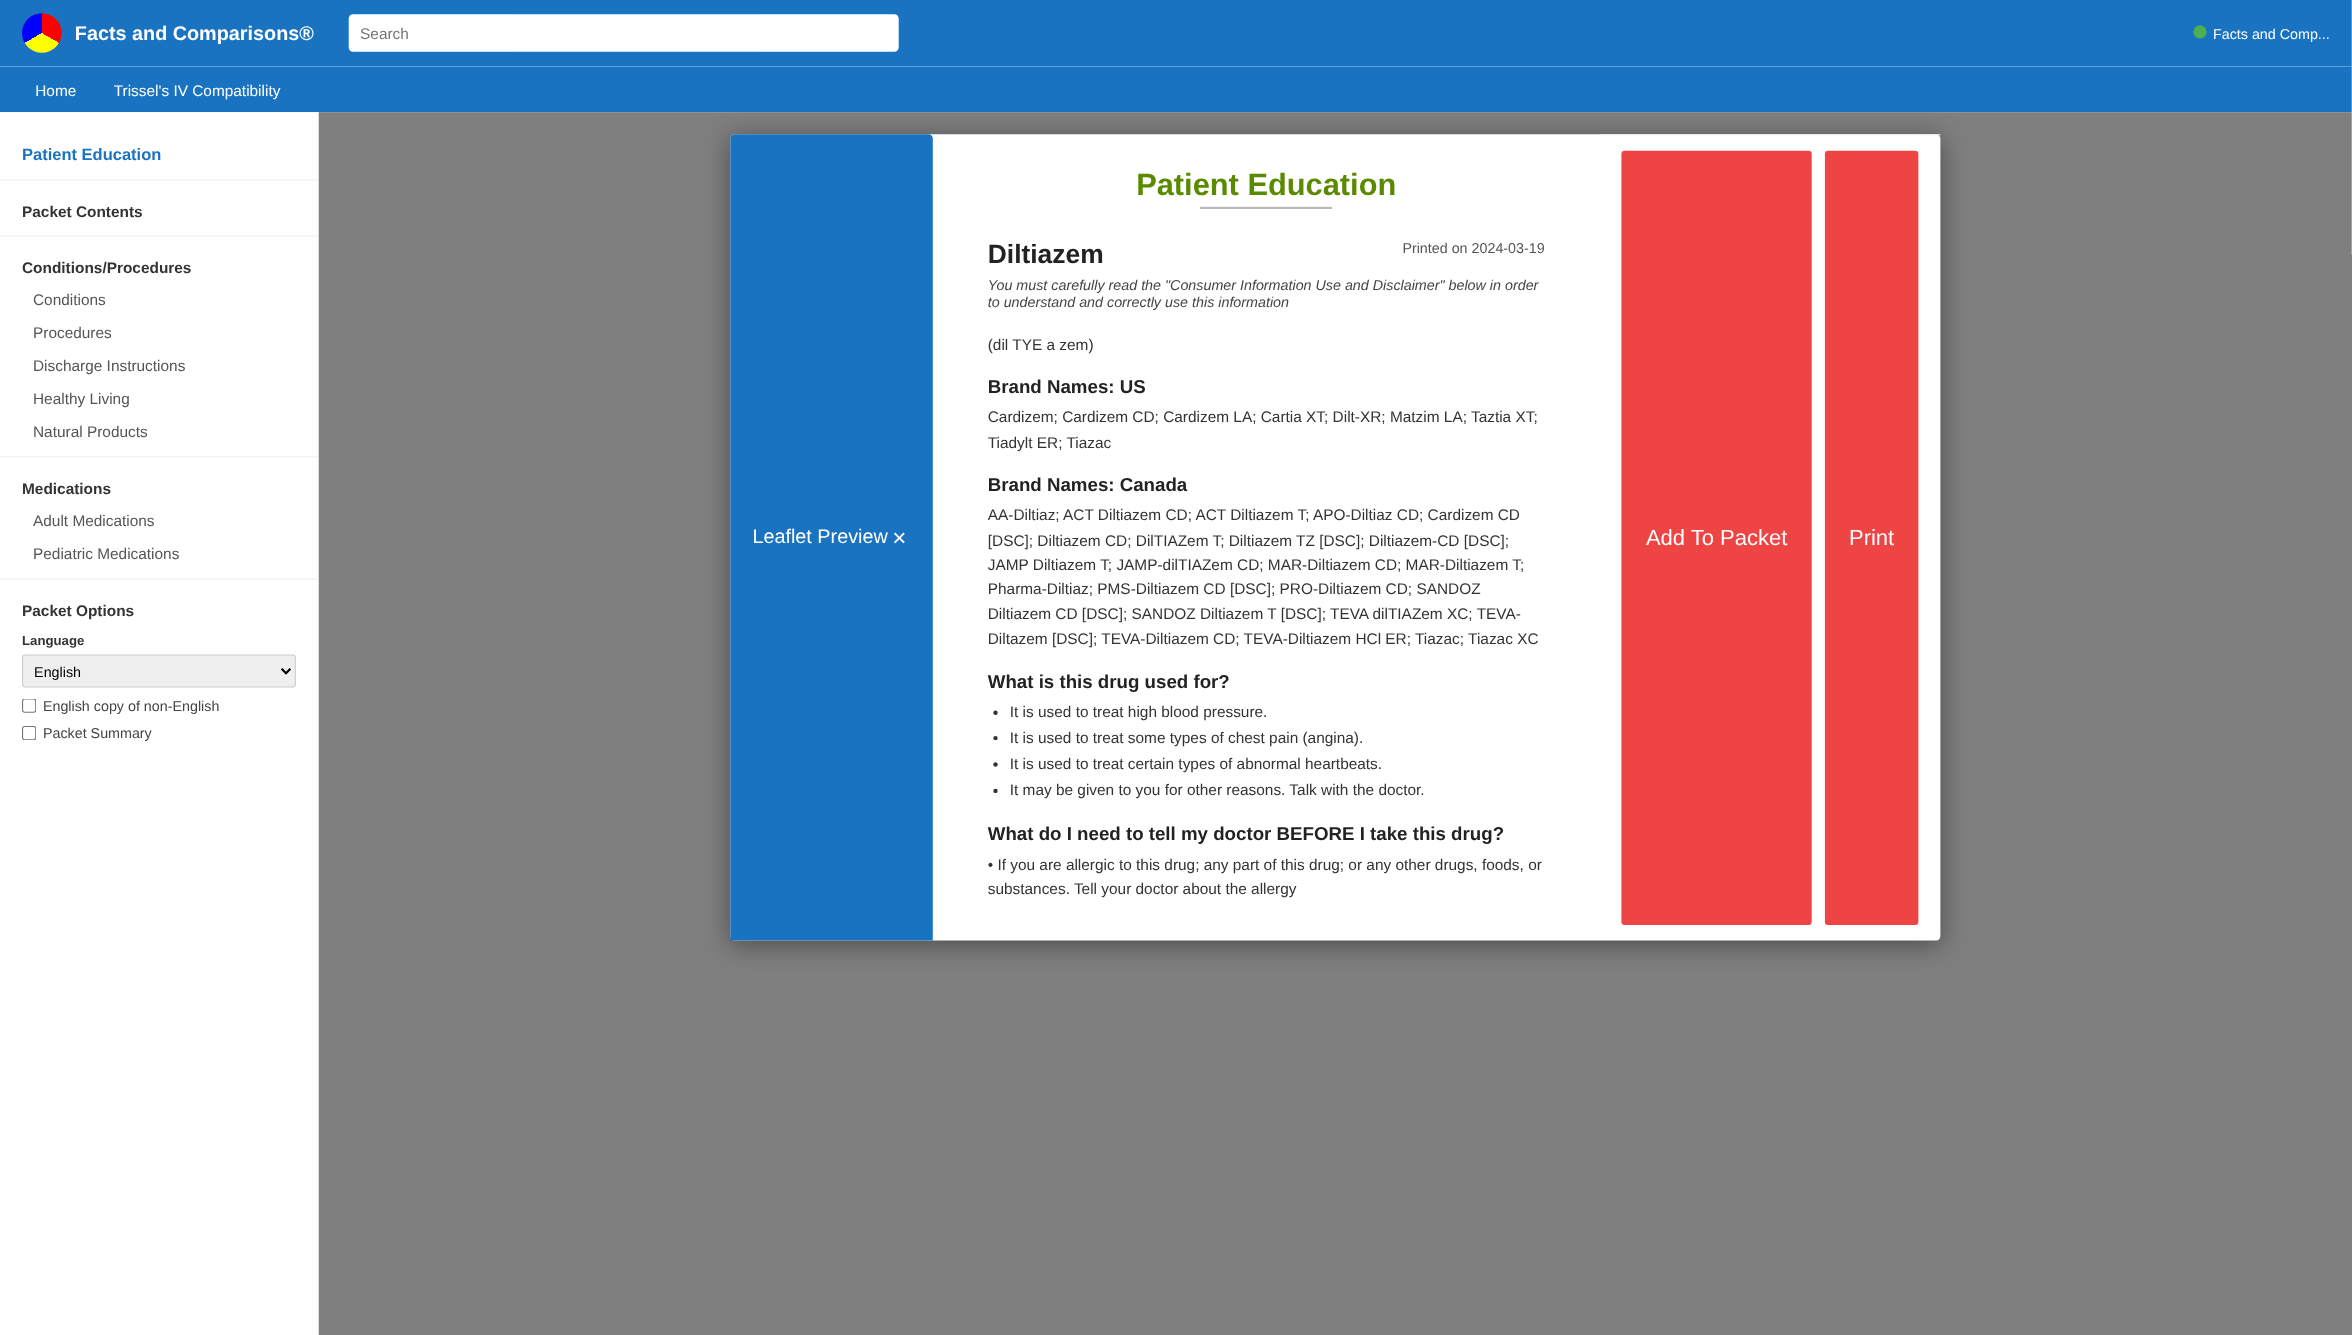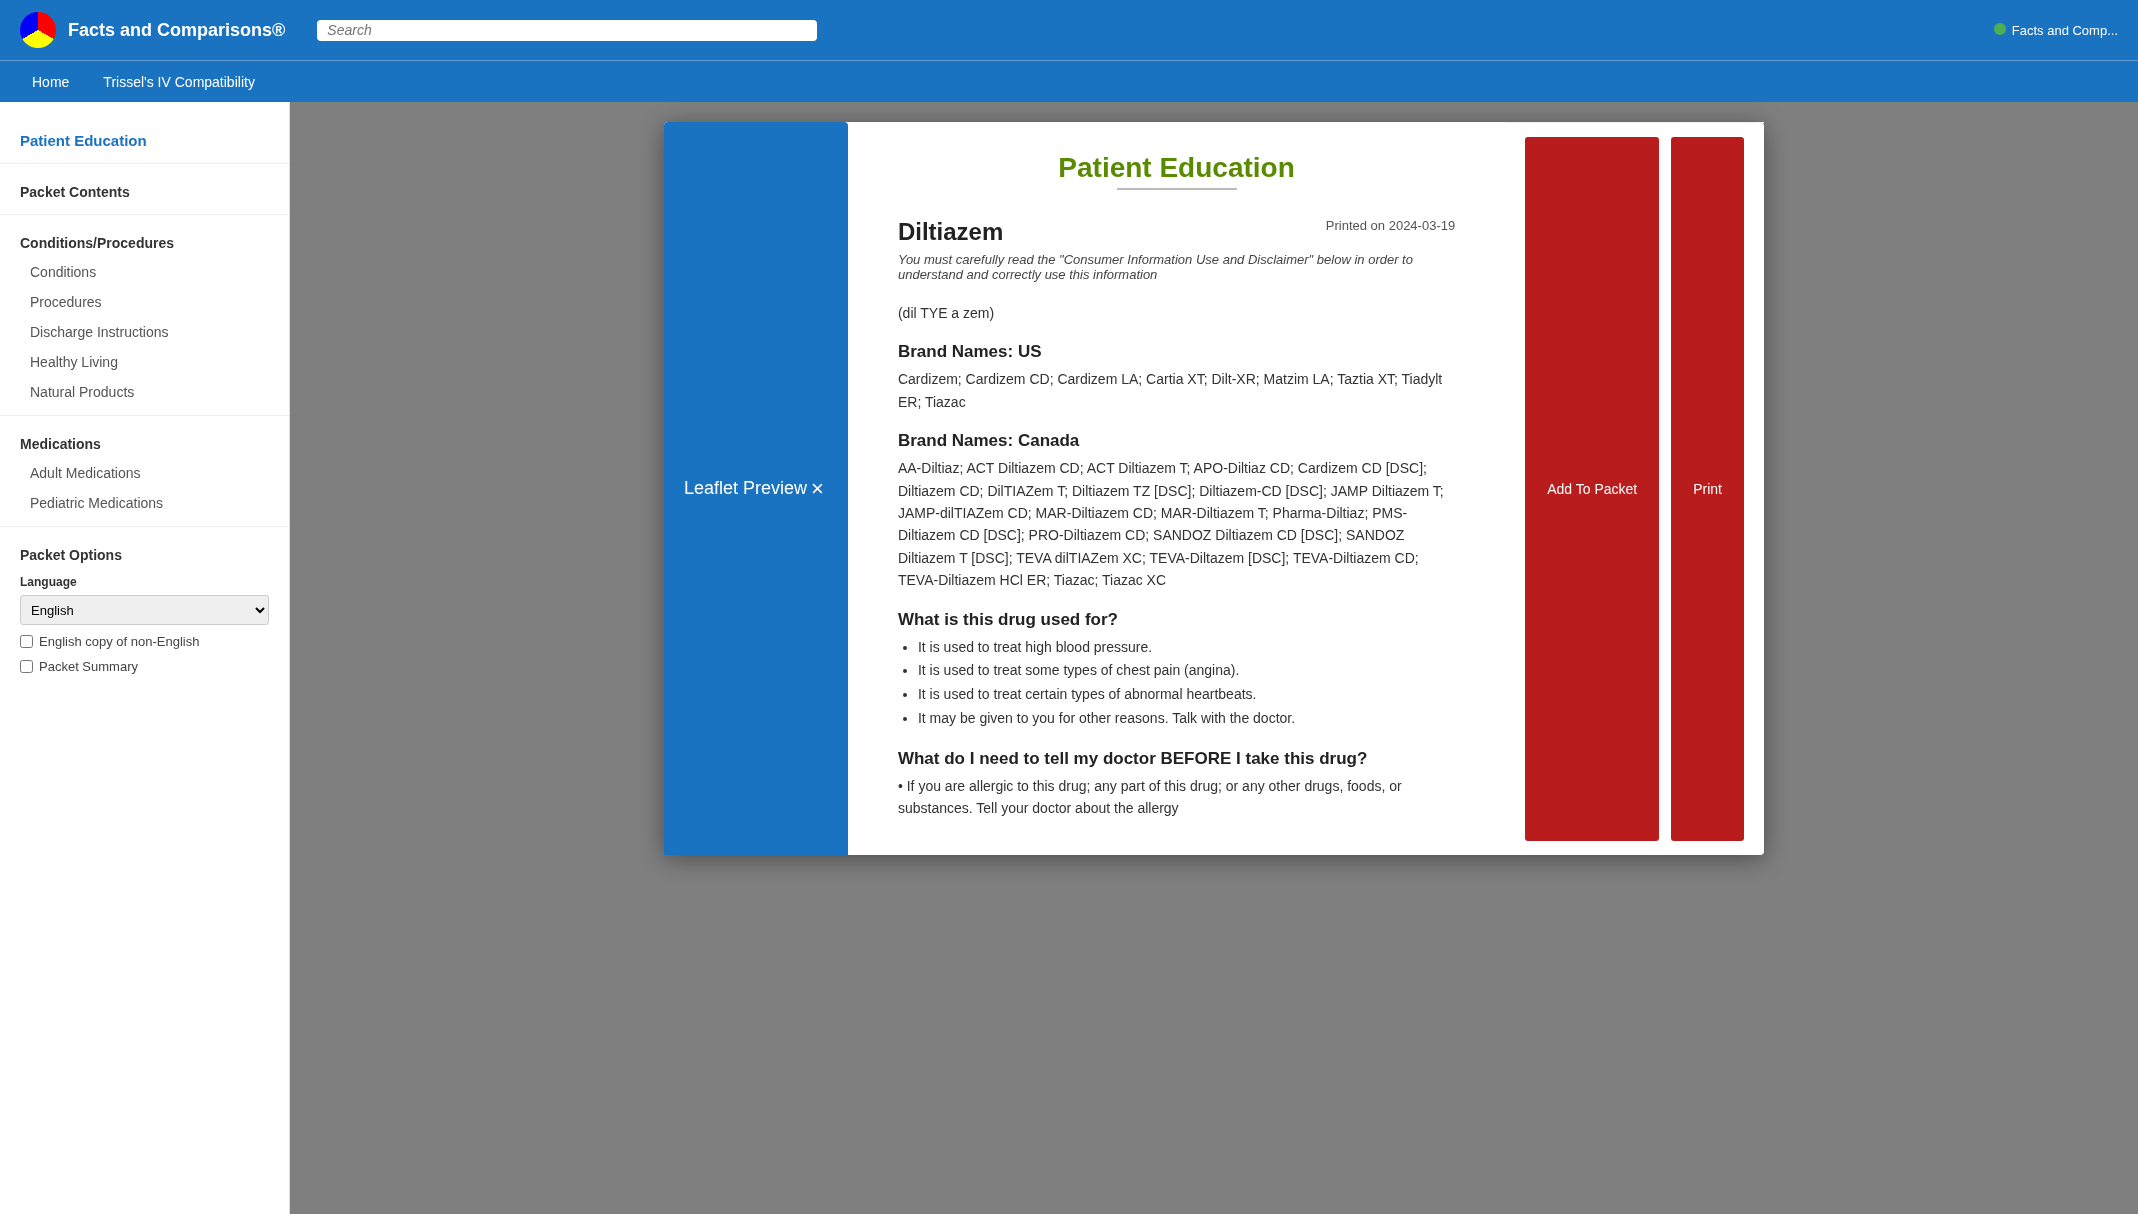--- a/index.html
+++ b/index.html
@@ -32,27 +32,26 @@
     }
     .top-bar-brand {
       color: white;
       font-size: 18px;
       font-weight: bold;
       margin-right: 20px;
     }
     .top-bar-search {
       flex: 1;
       max-width: 500px;
-      height: 21px;
+      height: 34px;
       border: none;
       border-radius: 4px;
       padding: 0 10px;
       font-size: 14px;
       background: white;
-      font-style: italic;
     }
     .top-bar-right {
       margin-left: auto;
       color: white;
       font-size: 13px;
       display: flex;
       gap: 6px;
     }
     .top-bar-right-dot {
       width: 12px;
@@ -198,25 +197,25 @@
     }
     .modal-footer {
       padding: 14px 20px;
       display: flex;
       justify-content: flex-end;
       gap: 12px;
       border-top: 1px solid #eee;
       flex-shrink: 0;
     }
     .btn-primary {
-      background: #b91c1c;
+      background: #ef4444;
       color: white;
       border: none;
       padding: 0 22px;
-      font-size: 14px;
+      font-size: 20px;
       border-radius: 3px;
       cursor: pointer;
     }
 
     
     .patient-ed-title {
       text-align: center;
       color: #5a8a00;
       font-size: 28px;
       font-weight: bold;

